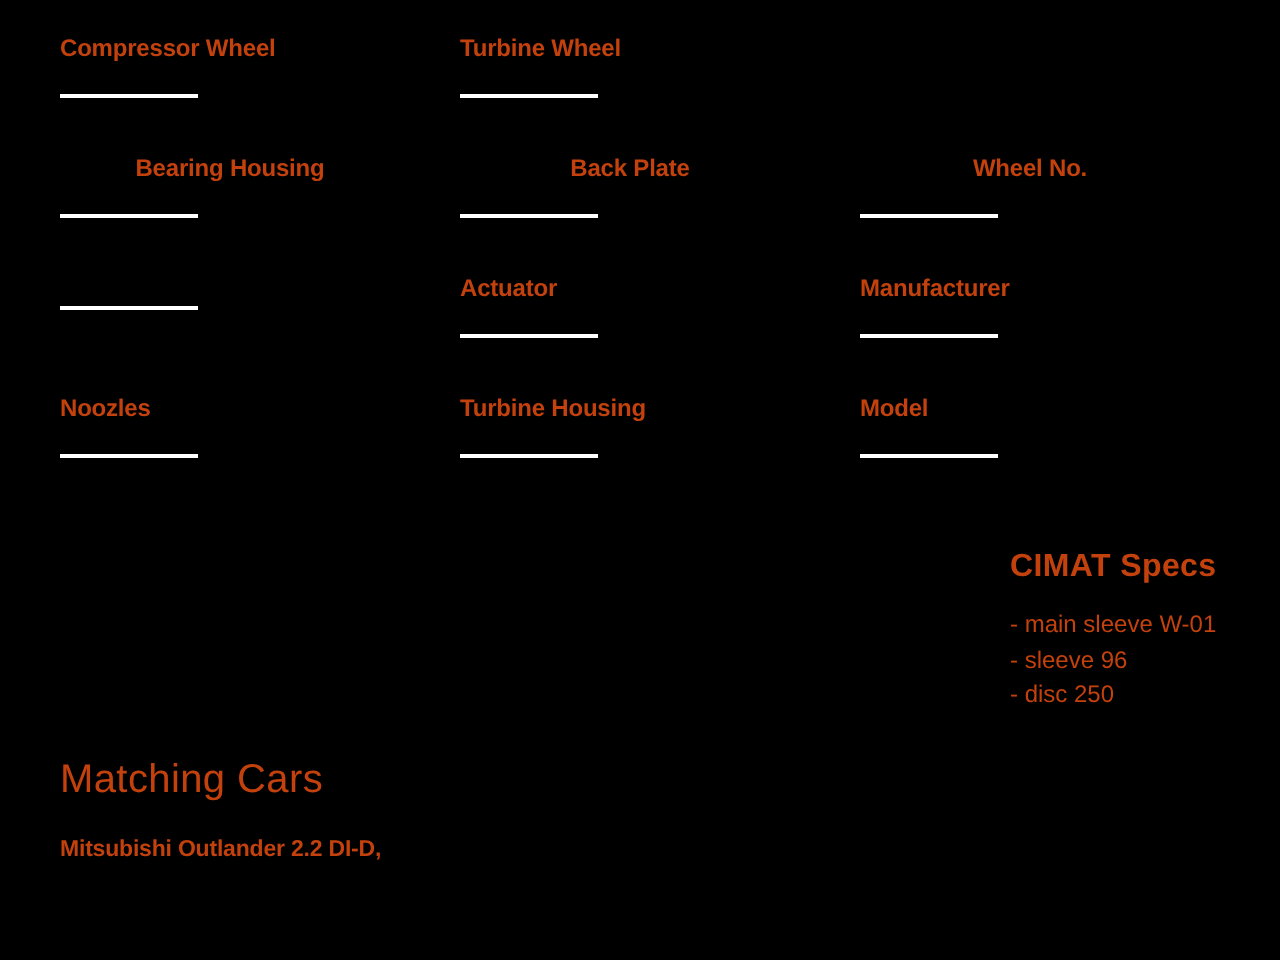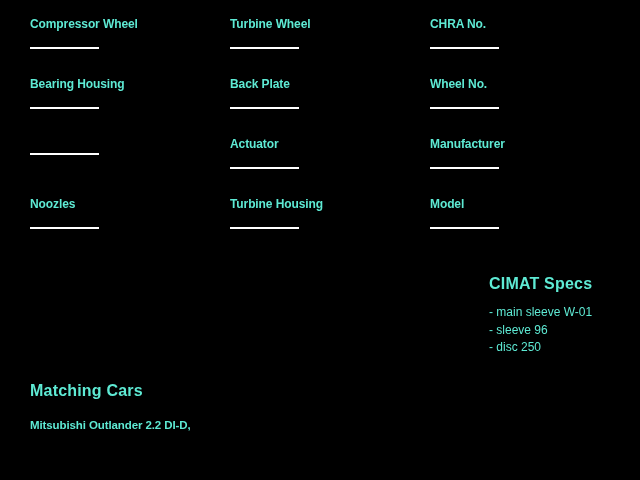--- a/index.html
+++ b/index.html
@@ -5,70 +5,70 @@
   html, body {
     margin: 0;
     padding: 0;
     background: #000000;
   }
   .page {
     position: relative;
     width: 640px;
     height: 480px;
     background: #000000;
-    color: #5eead4;
+    color: #c2410c;
     font-family: "Liberation Sans", sans-serif;
     overflow: hidden;
   }
   
   .field { position: absolute; width: 170px; }
   .c0 { left: 30px; }
   .c1 { left: 230px; }
   .c2 { left: 430px; }
   .r0 { top: 17px; }
-  .r1 { top: 77px; }
+  .r1 { top: 77px; text-align: center; }
   .r2 { top: 137px; }
   .r3 { top: 197px; }
   .flabel {
     font-size: 12px;
     font-weight: bold;
     line-height: 14px;
     letter-spacing: -0.1px;
     white-space: nowrap;
   }
   .fline {
     width: 69px;
     height: 2px;
     margin-top: 16px;
     background: #ffffff;
     overflow: hidden;
     font-size: 11px;
     color: #ffffff;
   }
   
-  .specs { position: absolute; left: 489px; top: 274px; }
+  .specs { position: absolute; left: 505px; top: 274px; }
   .specs-title {
     font-size: 16px;
     font-weight: bold;
     line-height: 19px;
     letter-spacing: 0.2px;
     white-space: nowrap;
   }
   .specs-items { margin-top: 11px; }
   .spec-item {
     font-size: 12px;
     font-weight: normal;
     line-height: 17.5px;
     white-space: nowrap;
   }
   
   .cars { position: absolute; left: 30px; top: 381px; }
   .cars-title {
-    font-size: 16px;
-    font-weight: bold;
+    font-size: 20px;
+    font-weight: normal;
     line-height: 19px;
     letter-spacing: 0.2px;
     white-space: nowrap;
   }
   .cars-list {
     font-size: 11.5px;
     font-weight: bold;
     line-height: 12px;
     margin-top: 19px;
     letter-spacing: -0.1px;
@@ -106,24 +106,20 @@
   </div>
   <div class="field c1 r2">
     <div class="flabel">Actuator</div>
     <div class="fline"></div>
   </div>
   <div class="field c1 r3">
     <div class="flabel">Turbine Housing</div>
     <div class="fline"></div>
   </div>
 
-  <div class="field c2 r0">
-    <div class="flabel">CHRA No.</div>
-    <div class="fline"></div>
-  </div>
   <div class="field c2 r1">
     <div class="flabel">Wheel No.</div>
     <div class="fline"></div>
   </div>
   <div class="field c2 r2">
     <div class="flabel">Manufacturer</div>
     <div class="fline"></div>
   </div>
   <div class="field c2 r3">
     <div class="flabel">Model</div>

